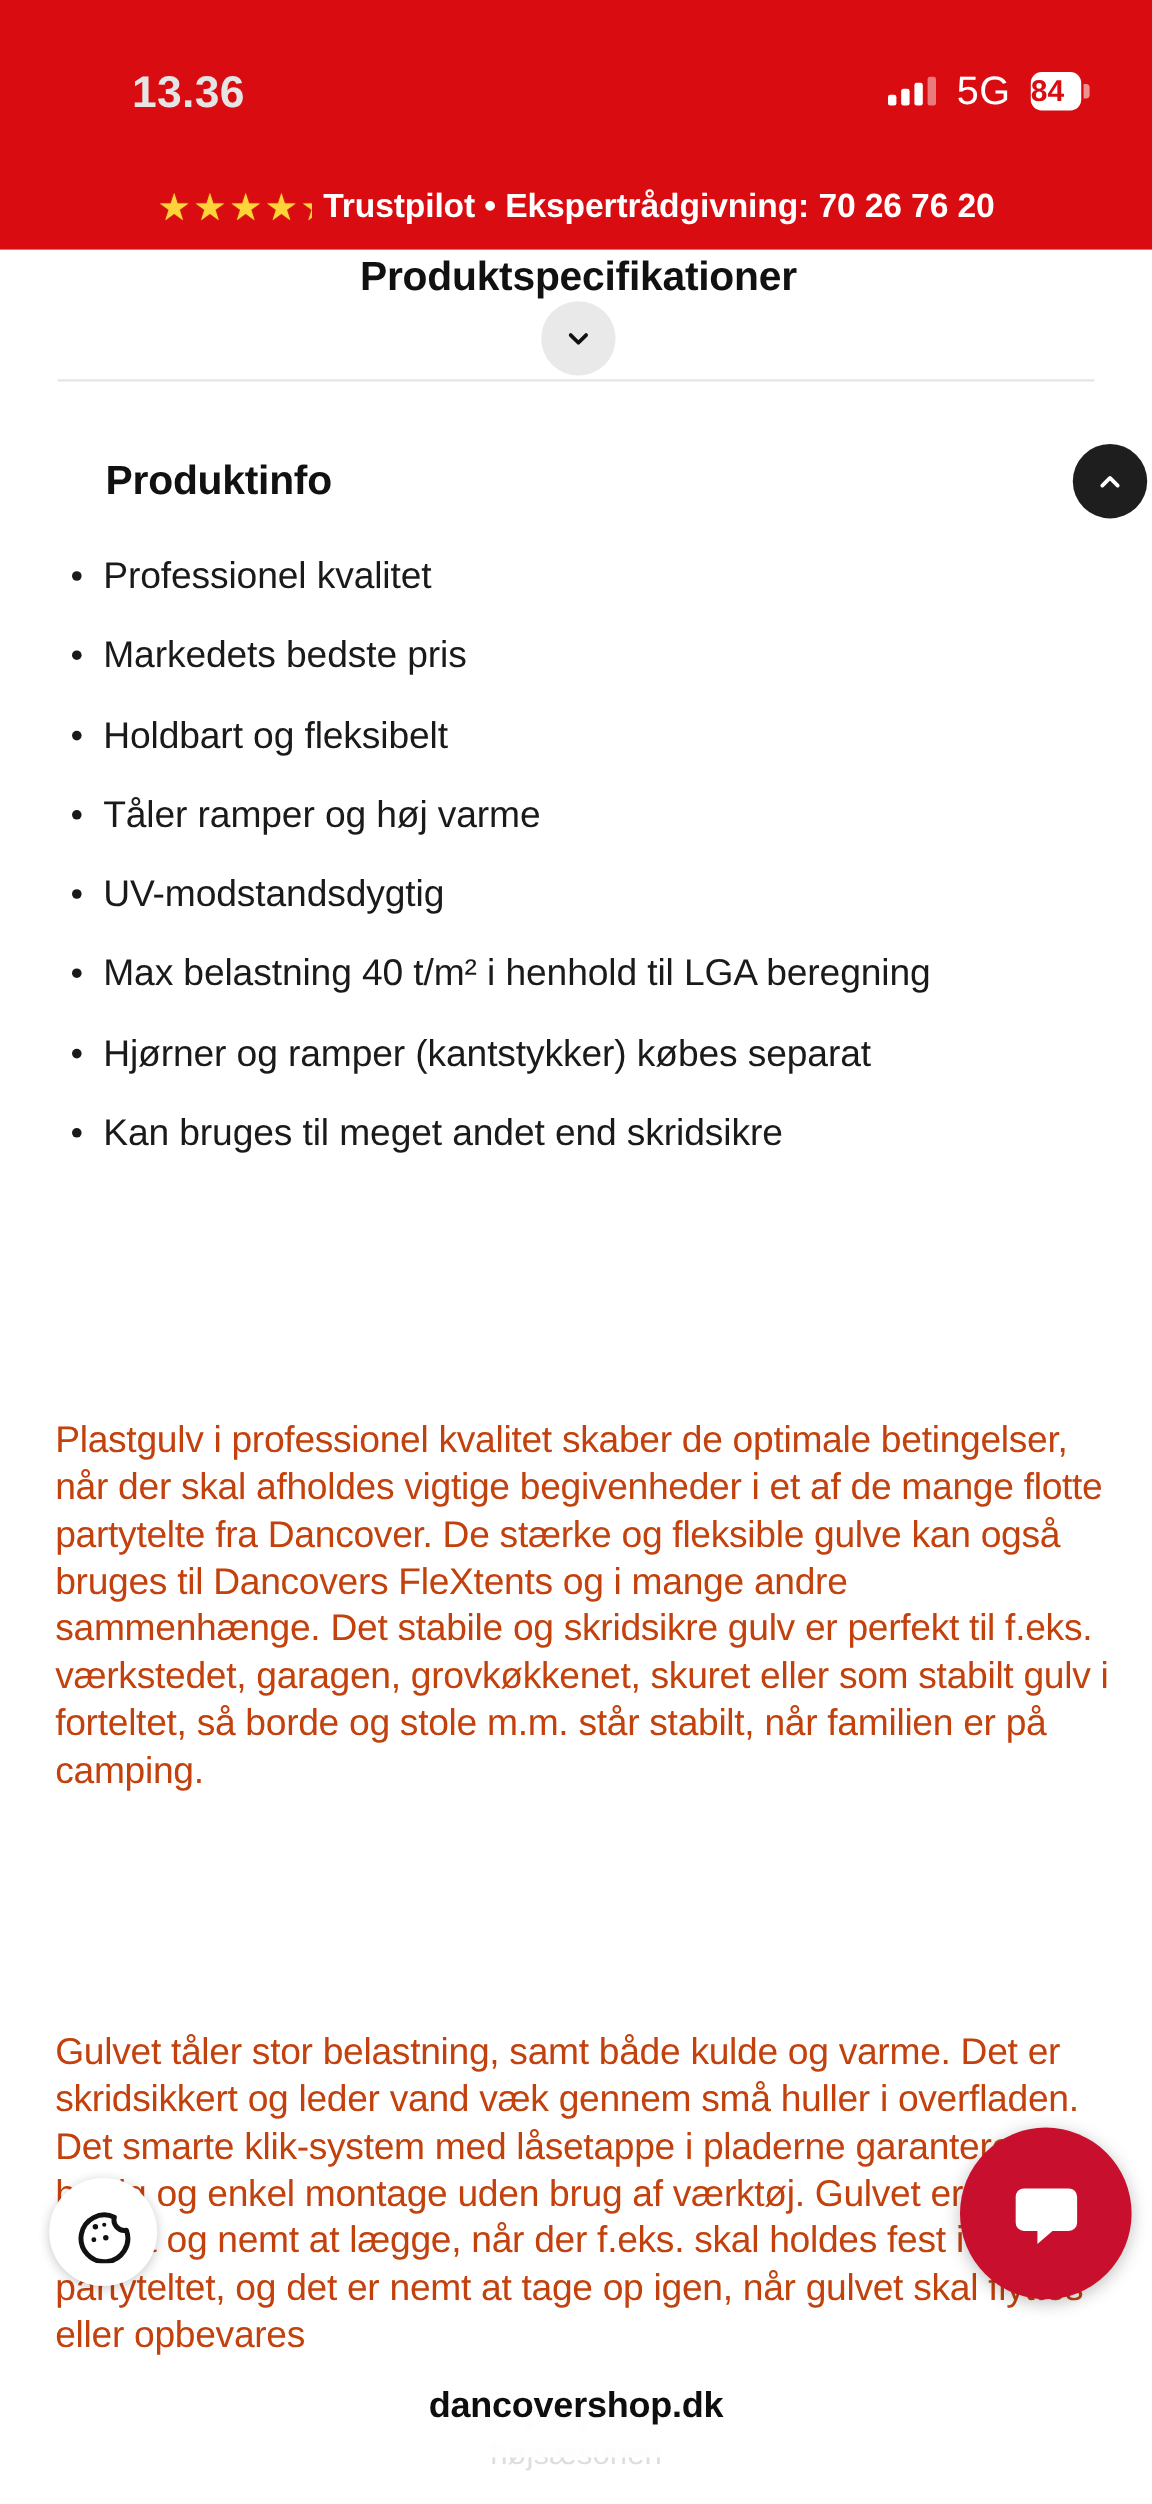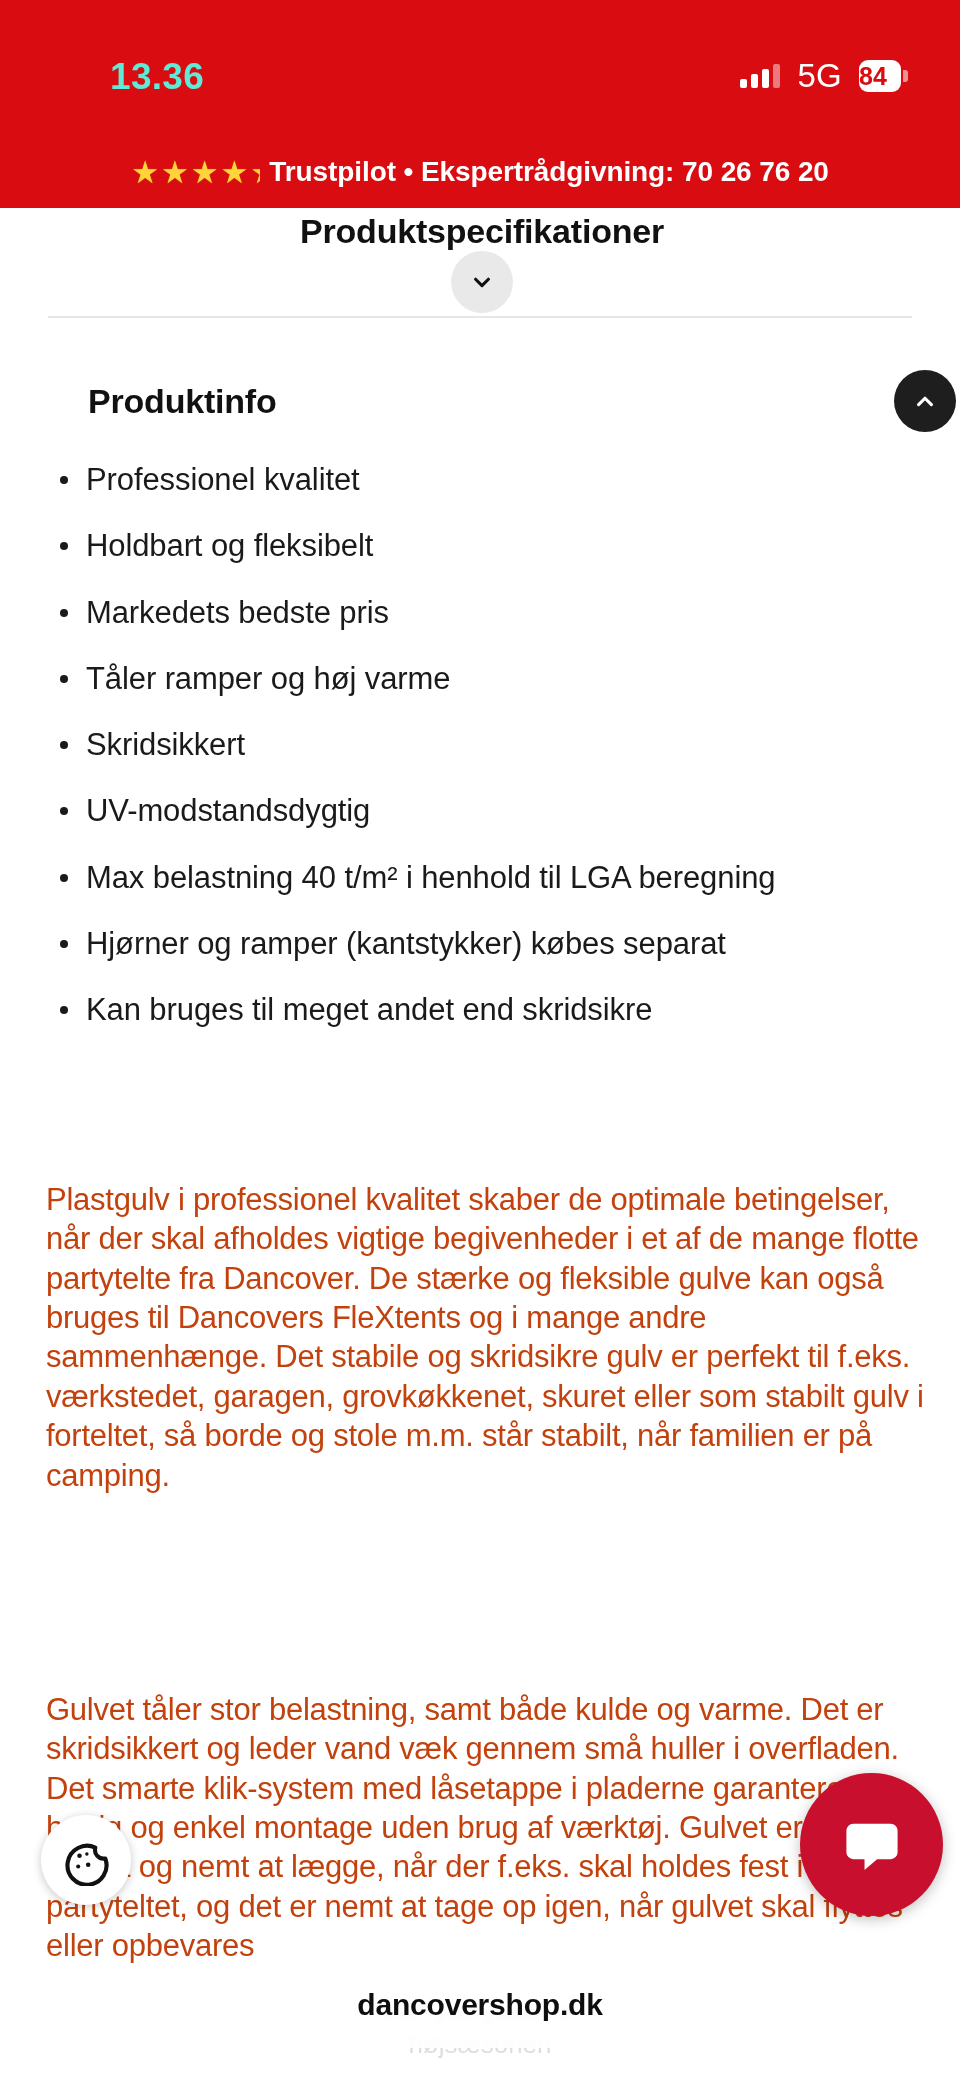--- a/index.html
+++ b/index.html
@@ -15,21 +15,21 @@
   .topbar {
     position:absolute; top:0; left:0; width:960px; height:208px;
     background:#d90d11;
   }
   .statusbar {
     position:absolute; top:48px; left:0; width:960px; height:56px;
     display:flex; align-items:center; justify-content:space-between;
     padding:0 52px 0 110px;
   }
   .clock {
-    color:#5eead4; font-size:37px; font-weight:700;
+    color:#e5e5e5; font-size:37px; font-weight:700;
     letter-spacing:0.3px; line-height:1;
   }
   .status-right { display:flex; align-items:center; gap:17px; }
   .signal { display:flex; align-items:flex-end; gap:4px; height:24px; }
   .signal i { display:block; width:7px; background:#fff; border-radius:2px; }
   .signal i:nth-child(1){ height:9px; }
   .signal i:nth-child(2){ height:14px; }
   .signal i:nth-child(3){ height:19px; }
   .signal i:nth-child(4){ height:24px; background:rgba(255,255,255,.45); }
   .net { color:#fff; font-size:33px; font-weight:500; letter-spacing:0.3px; }
@@ -179,24 +179,23 @@
     <span class="acc-title">Produktinfo</span>
     <span class="circle-btn dark">
       <svg class="chev" viewBox="0 0 24 24" fill="none" stroke="#fff" stroke-width="3.4" stroke-linecap="round" stroke-linejoin="round">
           <polyline points="5,16 12,9 19,16"></polyline>
         </svg>
     </span>
   </div>
 
   <ul class="bullets" style="list-style:none;">
     <li class="bullet">Professionel kvalitet</li>
+    <li class="bullet">Markedets bedste pris</li>
     <li class="bullet">Holdbart og fleksibelt</li>
-    <li class="bullet">Markedets bedste pris</li>
     <li class="bullet">Tåler ramper og høj varme</li>
-    <li class="bullet">Skridsikkert</li>
     <li class="bullet">UV-modstandsdygtig</li>
     <li class="bullet">Max belastning 40 t/m² i henhold til LGA beregning</li>
     <li class="bullet">Hjørner og ramper (kantstykker) købes separat</li>
     <li class="bullet">Kan bruges til meget andet end skridsikre</li>
   </ul>
 
   <p class="para" id="para1">Plastgulv i professionel kvalitet skaber de optimale betingelser, når der skal afholdes vigtige begivenheder i et af de mange flotte partytelte fra Dancover. De stærke og fleksible gulve kan også bruges til Dancovers FleXtents og i mange andre sammenhænge. Det stabile og skridsikre gulv er perfekt til f.eks. værkstedet, garagen, grovkøkkenet, skuret eller som stabilt gulv i forteltet, så borde og stole m.m. står stabilt, når familien er på camping.</p>
   <p class="para" id="para2">Gulvet tåler stor belastning, samt både kulde og varme. Det er skridsikkert og leder vand væk gennem små huller i overfladen. Det smarte klik-system med låsetappe i pladerne garanterer hurtig og enkel montage uden brug af værktøj. Gulvet er derfor hurtigt og nemt at lægge, når der f.eks. skal holdes fest i partyteltet, og det er nemt at tage op igen, når gulvet skal flyttes eller opbevares</p>
 
   <div class="ghost">Fest i partyteltet er i højsæsonen</div>

